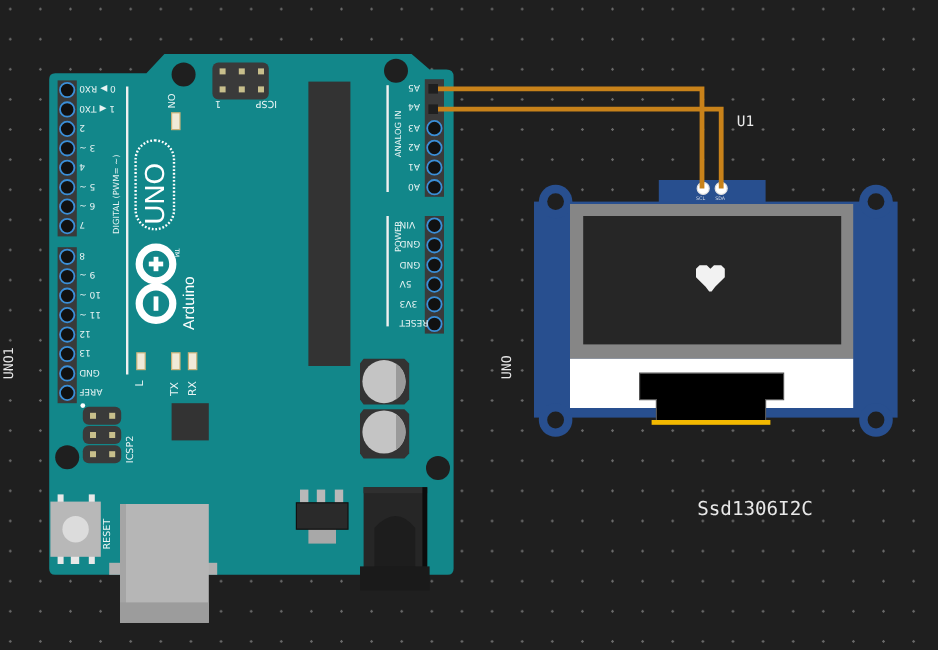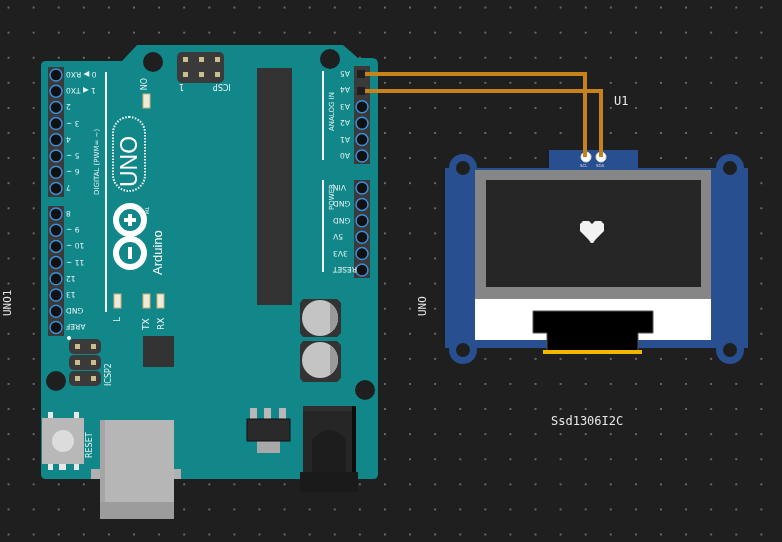--- a/index.html
+++ b/index.html
@@ -187,21 +187,21 @@
     <path d="M361,74 L585,74 L585,157" fill="none" stroke="#c8821a" stroke-width="4"></path>
     <path d="M361,91 L601,91 L601,157" fill="none" stroke="#c8821a" stroke-width="4"></path>
     <rect x="357" y="70" width="8" height="8" fill="#1f1f1f"></rect>
     <rect x="357" y="87" width="8" height="8" fill="#1f1f1f"></rect>
   </g>
 </svg>
 
 <div class="lbl rot" style="left:1px;top:316px;transform:rotate(-90deg);font-size:11px;">UNO1</div>
 <div class="lbl rot" style="left:416px;top:316px;transform:rotate(-90deg);font-size:11px;">UNO</div>
 <div class="lbl" style="left:614px;top:94px;font-size:12px;">U1</div>
-<div class="lbl" style="left:551px;top:414px;font-size:12px;">Ssd1306I2C</div>
+<div class="lbl" style="left:581px;top:414px;font-size:16px;">Ssd1306I2C</div>
 
 <div id="dlabels1">
     <div style="position: absolute; left: 66px; top: 70px; color: rgb(232, 244, 244); font-size: 7.5px; transform: rotate(180deg); white-space: nowrap;">0 ▶ RX0</div>
     <div style="position: absolute; left: 66px; top: 86.2px; color: rgb(232, 244, 244); font-size: 7.5px; transform: rotate(180deg); white-space: nowrap;">1 ◀ TX0</div>
     <div style="position: absolute; left: 66px; top: 102.4px; color: rgb(232, 244, 244); font-size: 7.5px; transform: rotate(180deg); white-space: nowrap;">2</div>
     <div style="position: absolute; left: 66px; top: 118.6px; color: rgb(232, 244, 244); font-size: 7.5px; transform: rotate(180deg); white-space: nowrap;">3 ~</div>
     <div style="position: absolute; left: 66px; top: 134.8px; color: rgb(232, 244, 244); font-size: 7.5px; transform: rotate(180deg); white-space: nowrap;">4</div>
     <div style="position: absolute; left: 66px; top: 151px; color: rgb(232, 244, 244); font-size: 7.5px; transform: rotate(180deg); white-space: nowrap;">5 ~</div>
     <div style="position: absolute; left: 66px; top: 167.2px; color: rgb(232, 244, 244); font-size: 7.5px; transform: rotate(180deg); white-space: nowrap;">6 ~</div>
     <div style="position: absolute; left: 66px; top: 183.4px; color: rgb(232, 244, 244); font-size: 7.5px; transform: rotate(180deg); white-space: nowrap;">7</div>

